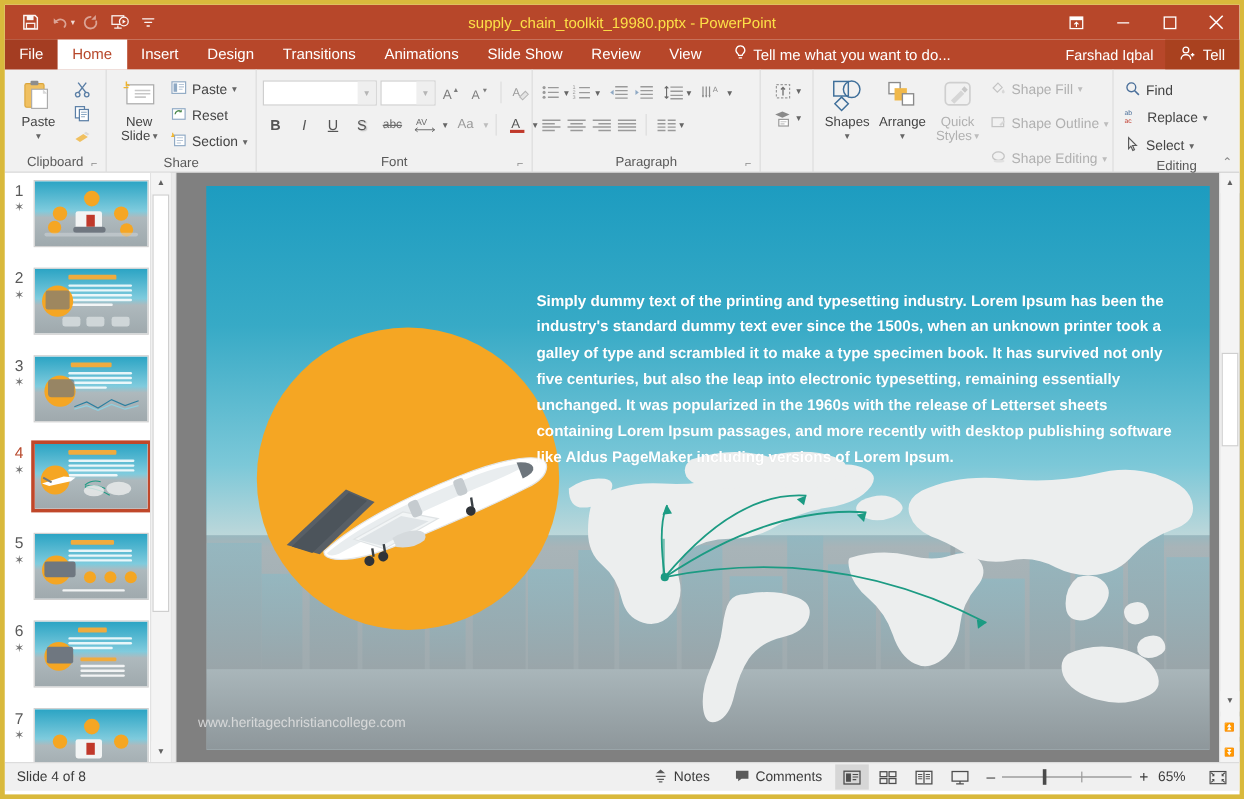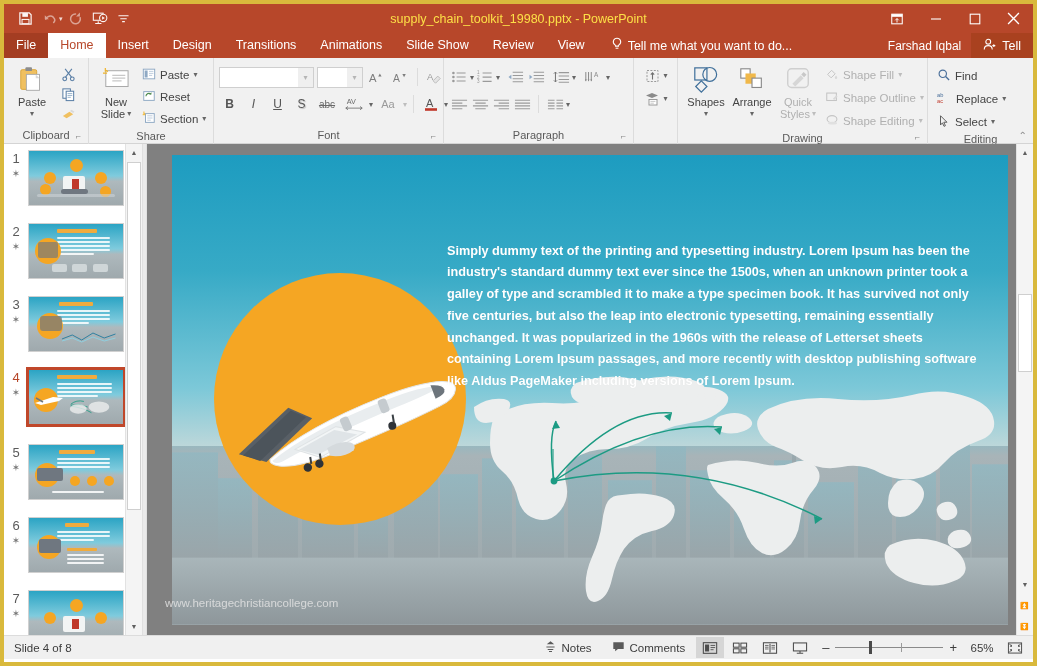--- a/index.html
+++ b/index.html
@@ -215,21 +215,21 @@
   }
   .slide-count { padding-left:10px; }
   .sb-right { position:absolute; right:4px; display:flex; align-items:center; gap:2px; }
   .sb-item { display:flex; align-items:center; gap:5px; padding:0 9px; height:22px; }
   .viewbtn { width:28px; height:21px; display:flex; align-items:center; justify-content:center; }
   .viewbtn.on { background:#d6d6d6; }
   .zoomctl { display:flex; align-items:center; gap:6px; padding:0 6px; }
   .zoom-track { width:108px; height:1px; background:#8a8a8a; position:relative; }
   .zoom-handle { position:absolute; left:34px; top:-6px; width:3px; height:13px; background:#4a4a4a; }
   .zoom-mid { position:absolute; left:66px; top:-4px; width:1px; height:9px; background:#9a9a9a; }
-  .zoom-pct { width:34px; text-align:center; }
+  .zoom-pct { width:34px; text-align:left; }
   .sign { font-size:13px; color:#3c3c3c; }
   .watermark {
     position:absolute; left:18px; bottom:26px; font-size:11.5px; color:#e2e2e2;
     opacity:.85; z-index:40; pointer-events:none; white-space:nowrap;
   }
 </style>
 </head>
 <body>
 
 <div class="app">
@@ -641,21 +641,21 @@
                 <path d="M10 19l9-9 3 3-9 9z" fill="#d6d6d6"></path>
                 <path d="M19.5 9l2.6-2.6 3 3L22.5 12z" fill="#c8c8c8"></path>
               </svg>
           </span>
           <span>Quick</span>
           <span style="display:flex;align-items:center;gap:2px">
             <span>Styles</span>
             <span class="caret dis">▾</span>
           </span>
         </div>
-        <div style="display:flex;flex-direction:column;gap:2px;padding-top:2px">
+        <div style="display:flex;flex-direction:column;gap:8px;padding-top:2px">
           <div class="smallbtn dis">
             <span><svg width="14" height="14" viewBox="0 0 16 16">
                   <path d="M3 8.4l4.6-4.6 4 4-4.6 4.6z" fill="none" stroke="#c4c4c4" stroke-width="1.1"></path>
                   <path d="M12.6 9.6c.9 1.2 1.4 2 1.4 2.6a1.4 1.4 0 1 1-2.8 0c0-.6.5-1.4 1.4-2.6z" fill="#d8d8d8"></path>
                 </svg></span>
             <span>Shape Fill</span>
             <span class="caret dis">▾</span>
           </div>
           <div class="smallbtn dis">
             <span><svg width="14" height="14" viewBox="0 0 16 16">

